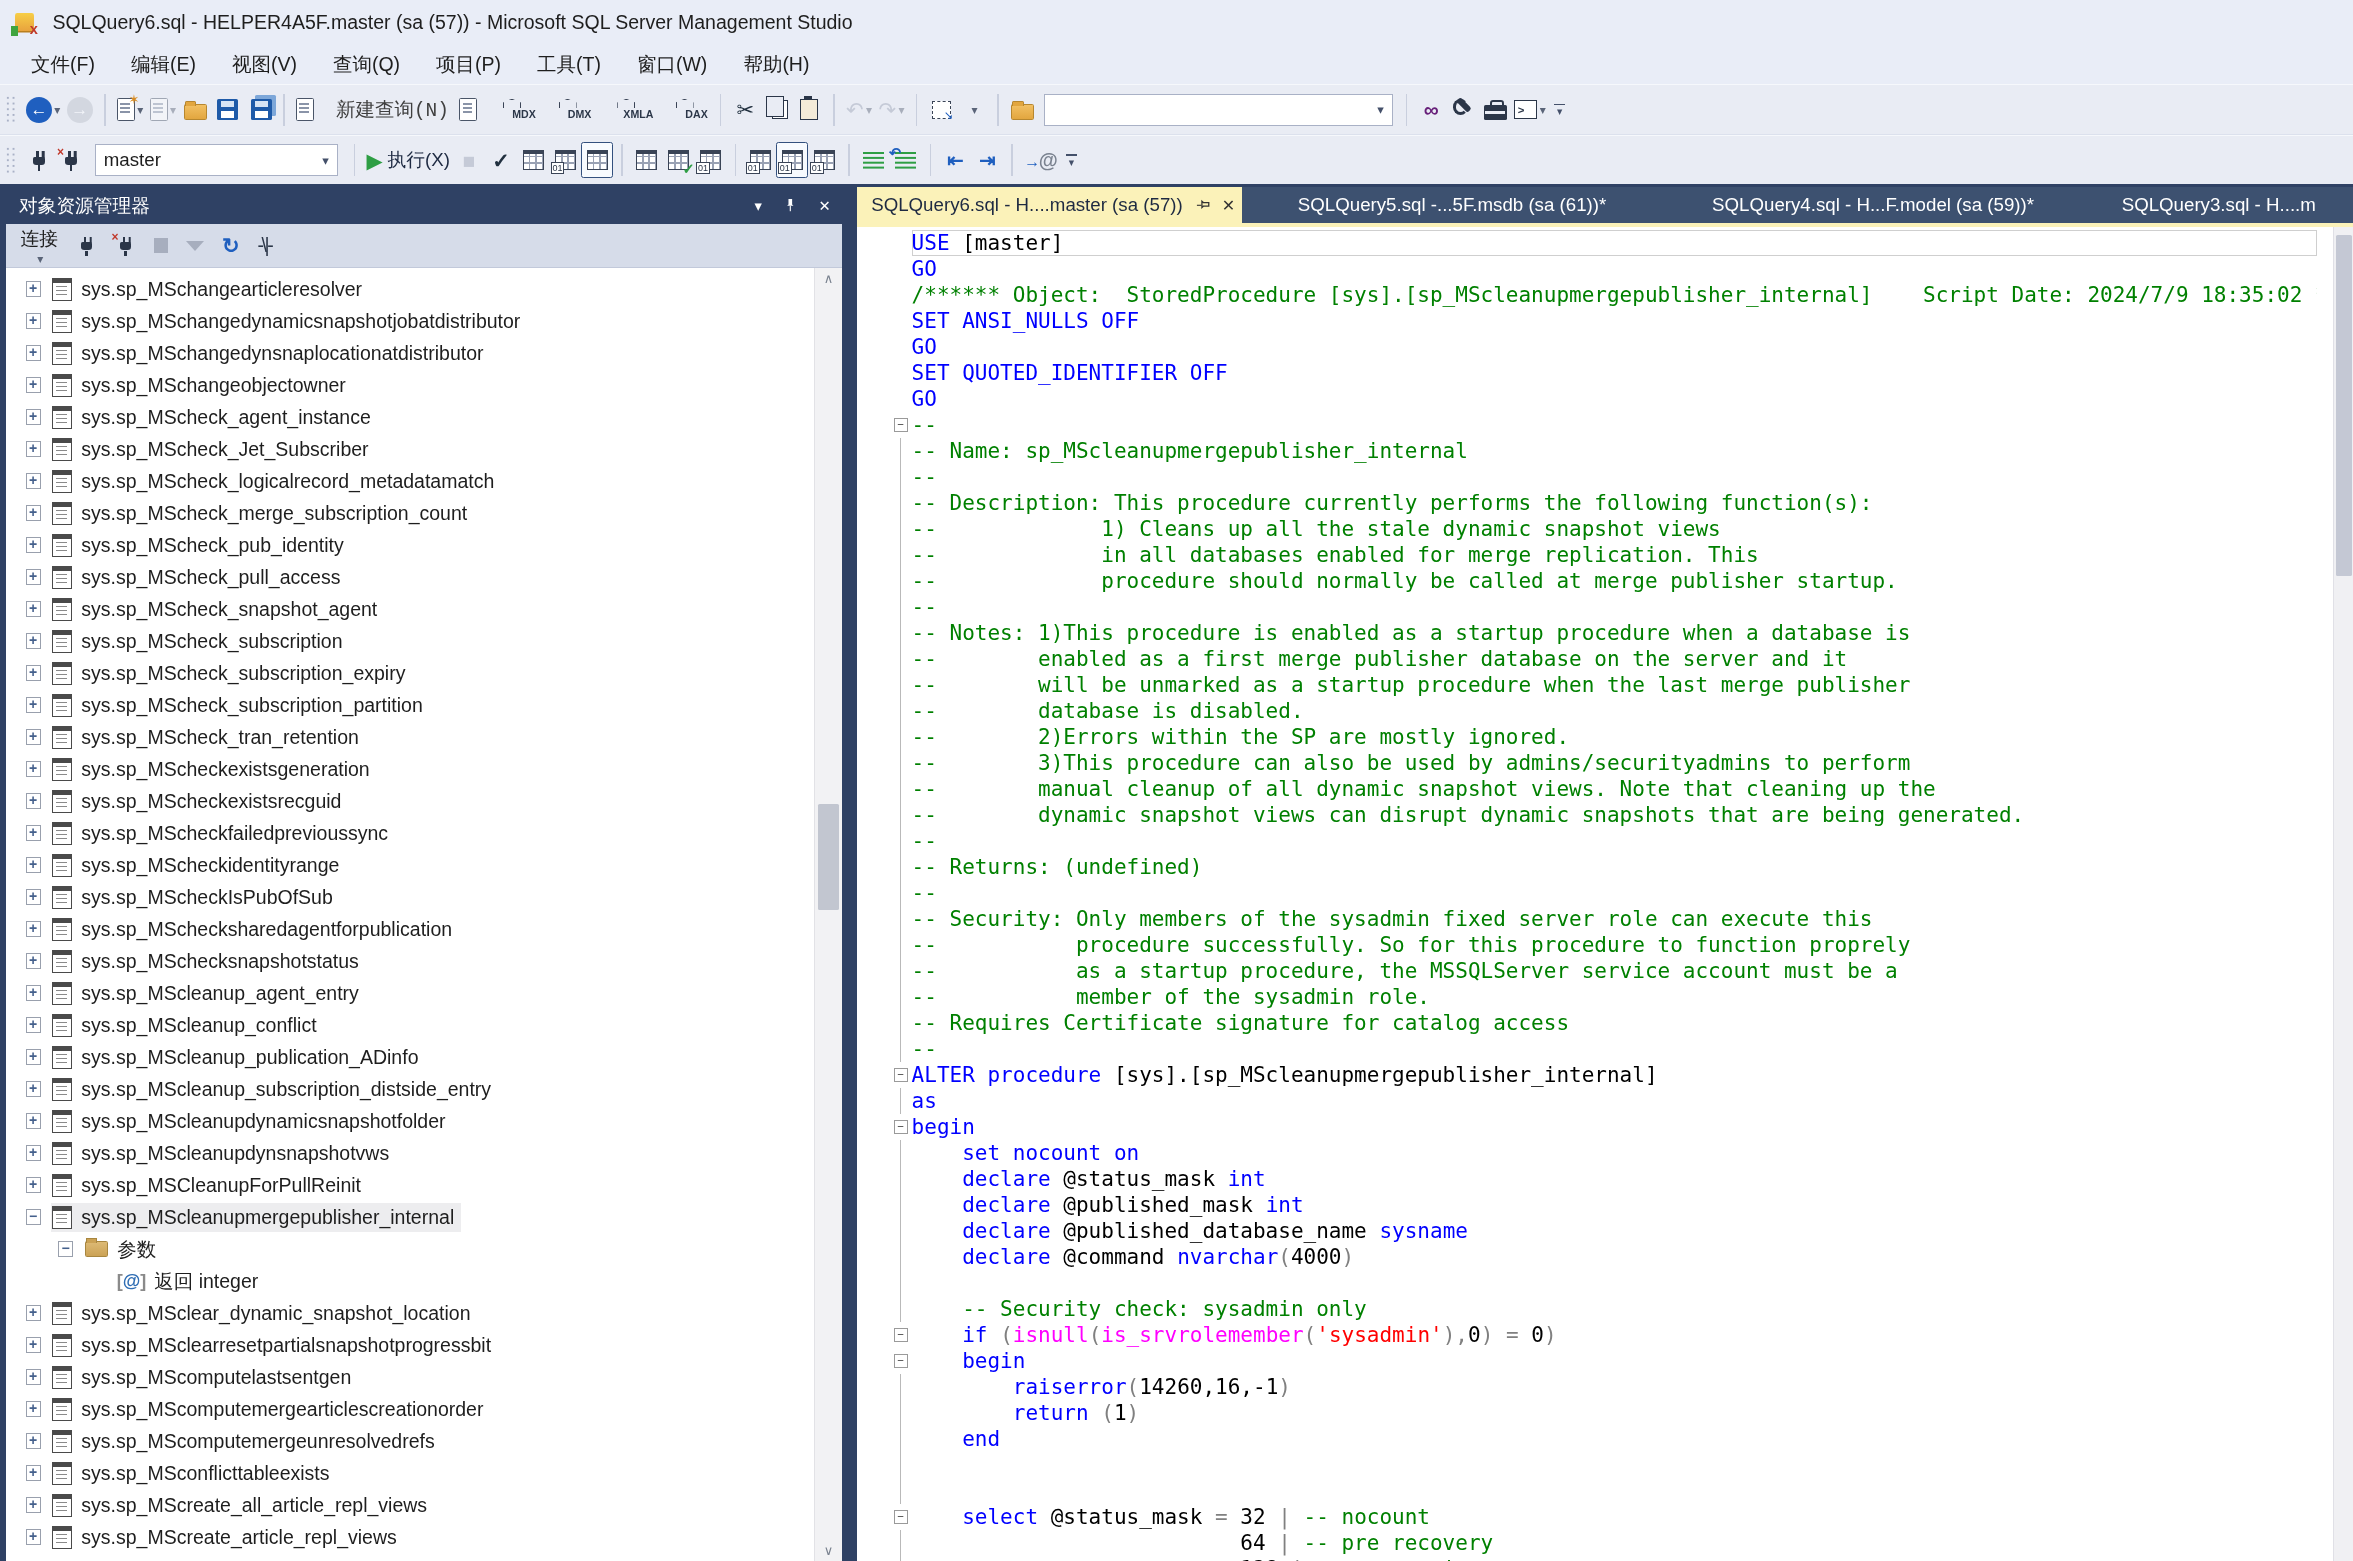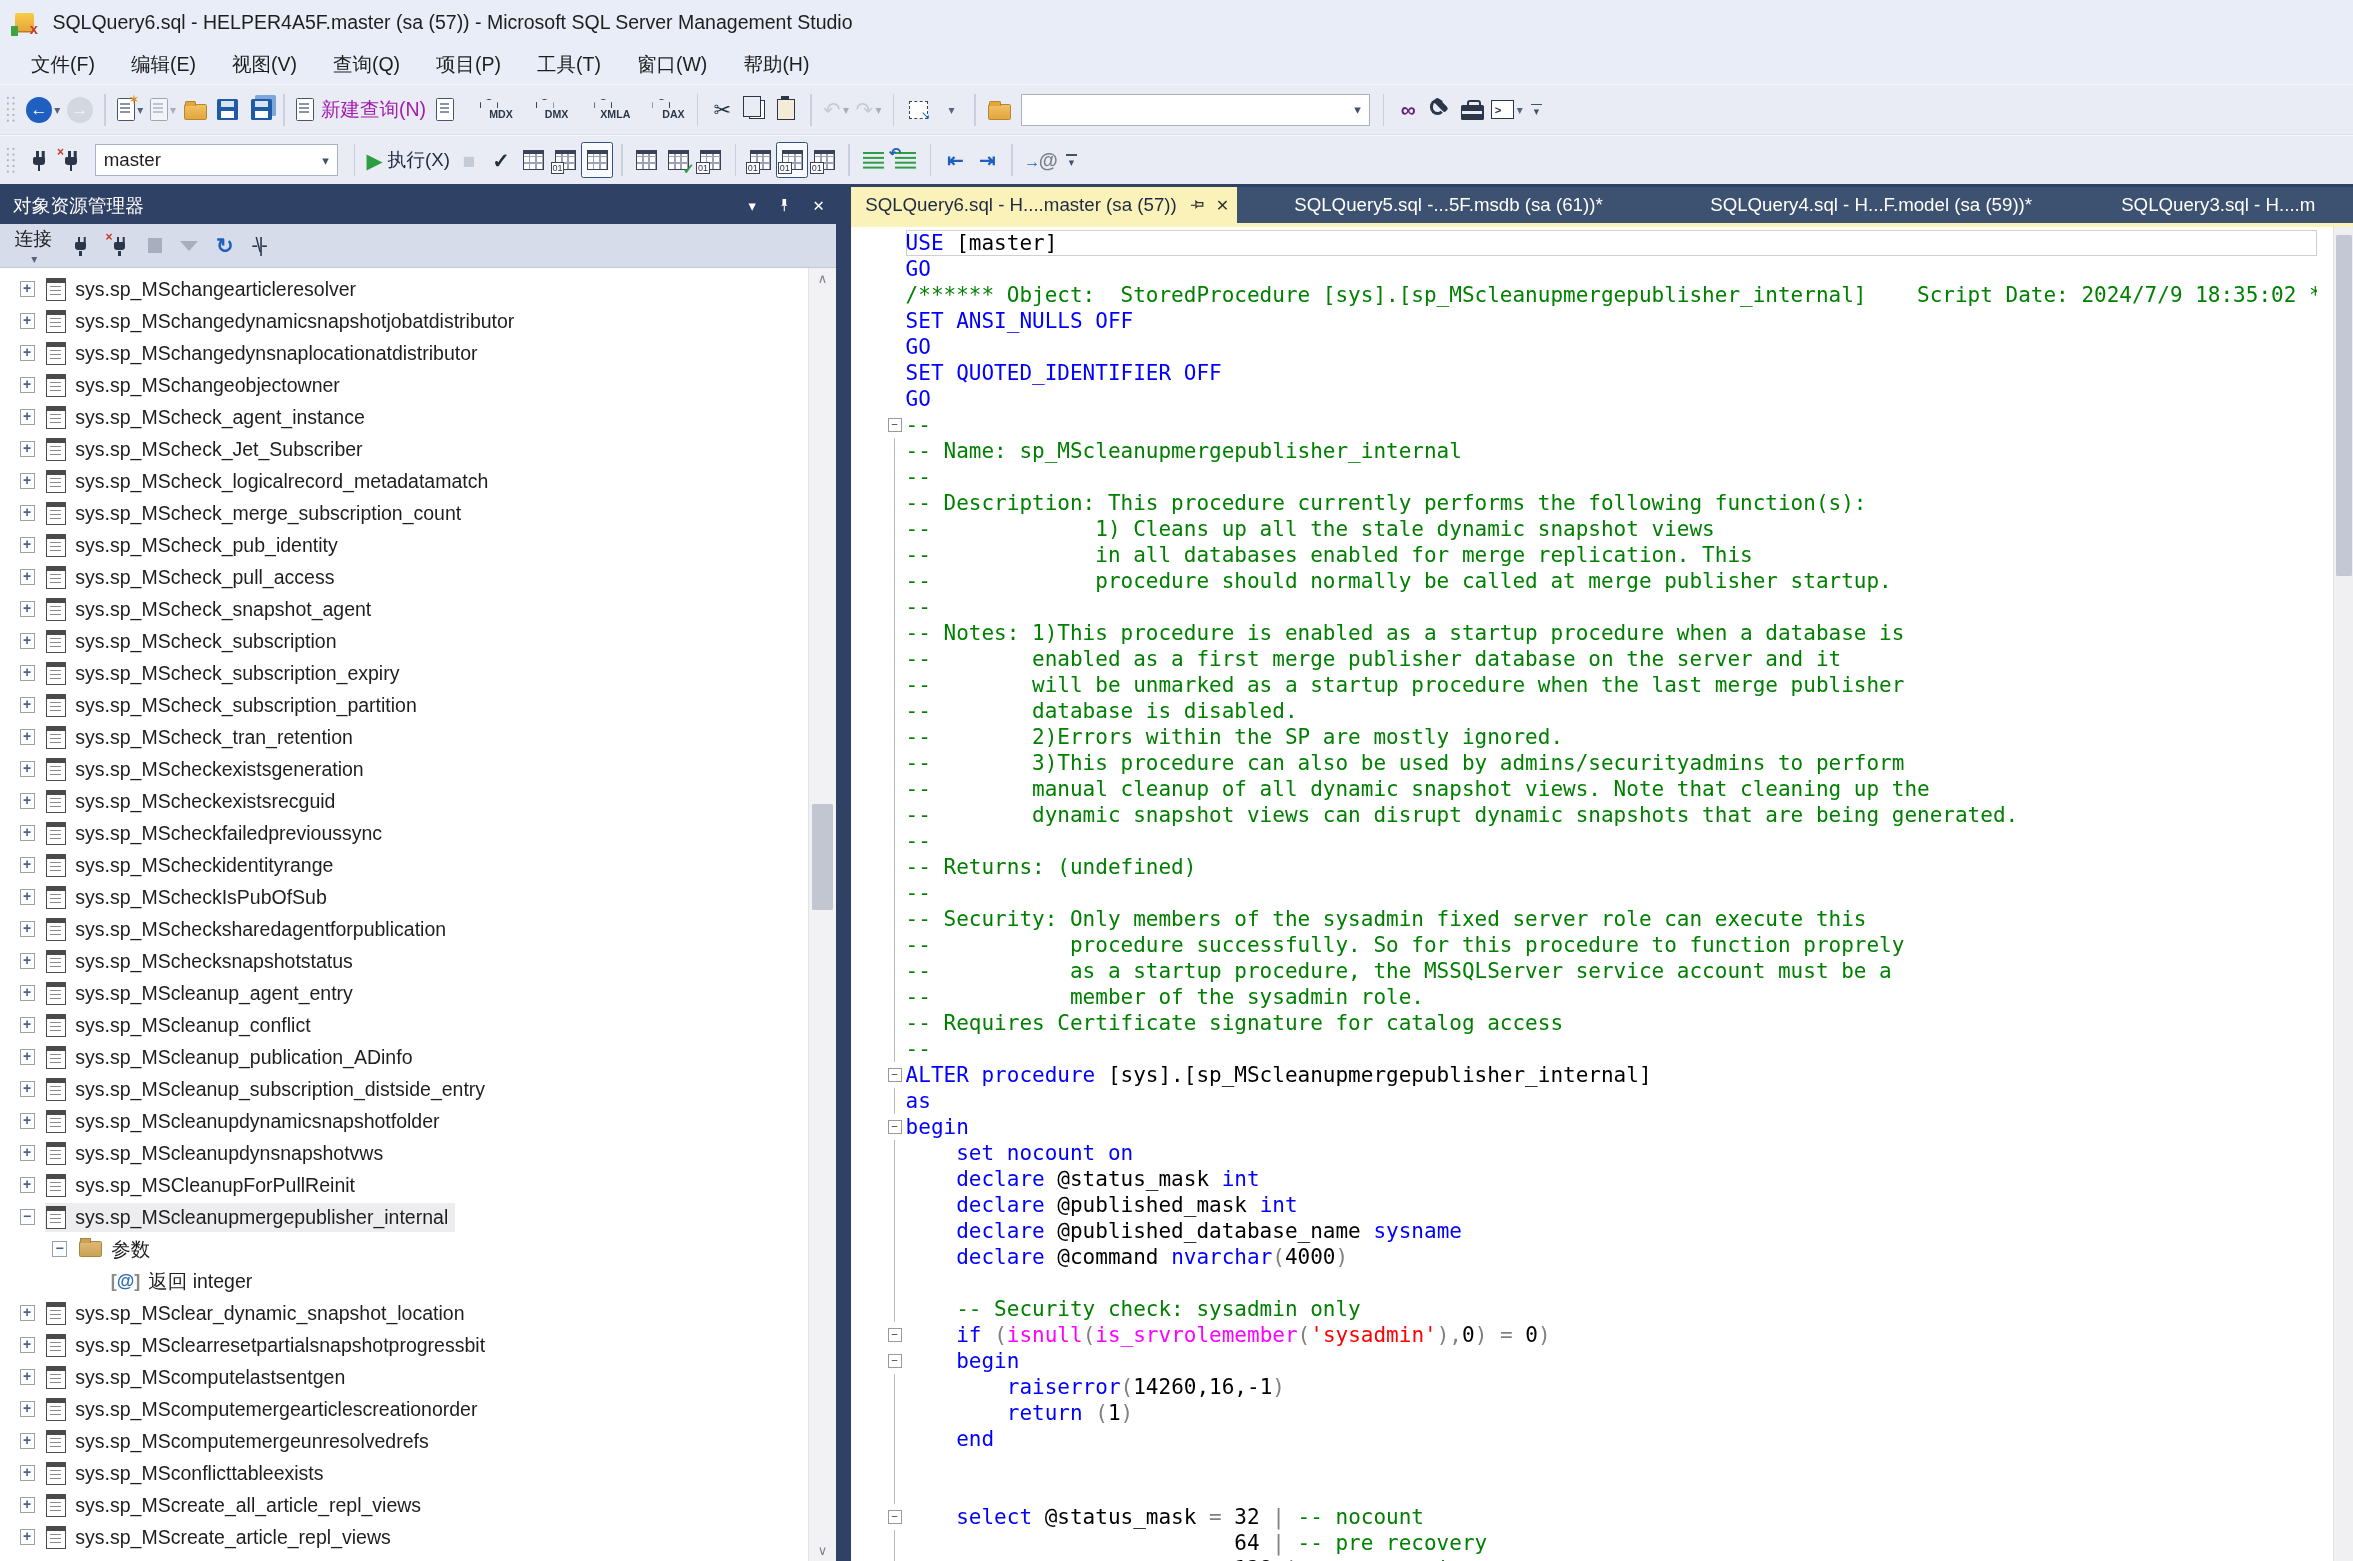--- a/index.html
+++ b/index.html
@@ -78,21 +78,21 @@
       box-shadow:0 0 0 #000, 0 4.9px 0 #2E9E44, 0 9.7px 0 #2E9E44, 0 14.6px 0 #2E9E44; background:#2E9E44; }
   .lines-ic.un::after { content:"↶"; position:absolute; left:-6.5px; top:-6.5px; color:#1F5FBF; font-size:14.6px; font-weight:bold; }
   .indent-ic { font-size:19.5px; font-weight:bold; color:#1F5FBF; }
   .at-ic { font-size:19.5px; color:#7A828F; font-weight:bold; }
   .at-ic::before { content:"→"; color:#1F5FBF; font-size:16px; margin-right:-1.6px; }
 
   
   .main { display:flex; height:1377px; background:#2F4164; padding-top:3.2px; }
 
   
-  .oe { width:836px; display:flex; flex-direction:column; background:#fff; margin-left:0; }
+  .oe { width:836px; display:flex; flex-direction:column; background:#fff; margin-left:6px; }
   .oe-header { height:37px; background:#2F4164; color:#fff; display:flex; align-items:center; padding:0 11.4px 0 13px; }
   .oe-title { font-size:18.7px; flex:1; }
   .oe-hicons { display:flex; align-items:center; gap:21px; }
   .oe-hicon { color:#fff; font-size:14.6px; }
   .pin-svg { width:14.6px; height:14.6px; display:block; }
   .oe-toolbar { height:44px; background:#D6DCE9; display:flex; align-items:center; padding-left:8px; border-bottom:0.8px solid #C2C9DA; }
   .oe-tb-item { display:flex; align-items:center; padding:3.2px 6.5px; border-radius:1.6px; margin-right:4.9px;flex-direction:column; }
   .oe-connect { font-size:18.7px; color:#1e1e1e; }
   .filter-ic { width:0; height:0; border-left:9px solid transparent; border-right:9px solid transparent; border-top:10.6px solid #A7AEBE; position:relative; }
   .stop-sq { width:14.6px; height:14.6px; background:#A7AEBE; }
@@ -134,21 +134,21 @@
   .gut { width:55px; flex:none; position:relative; height:100%; }
   .gut .guide { position:absolute; left:43px; top:0; bottom:0; width:0.8px; background:#B9B9B9; }
   .gut .fbox { position:absolute; left:37px; top:5.7px; width:14px; height:14px; border:0.8px solid #9A9A9A; background:#fff; color:#3A3A3A; font-size:11.4px; line-height:11.4px; text-align:center; }
   .ctxt { font-family:"DejaVu Sans Mono", monospace; font-size:21px; white-space:pre; line-height:26px; }
   .cline.caret-line::after { content:""; position:absolute; left:55px; right:0; top:0; bottom:0; border:0.8px solid #CFCFCF; pointer-events:none; }
   .tk-k { color:#0000FF; } .tk-c { color:#008000; } .tk-s { color:#FF0000; }
   .tk-f { color:#FF00FF; } .tk-o { color:#808080; } .tk-p { color:#000000; }
   .ed-scroll { width:21px; background:#F0F0F3; border-left:0.8px solid #E0E0E6; position:relative; }
   .ed-scroll .thumb { position:absolute; left:2.4px; width:16px; background:#C4C8D4; border-radius:1.6px; }
   .exec-lbl { font-size:18.7px; color:#1E2A42; margin-left:4.9px; }
-  .nq-lbl { font-size:19.5px; color:#a21caf; margin-left:7px; }
+  .nq-lbl { font-size:19.5px; color:#404040; margin-left:22px;font-family:Liberation Mono, monospace; }
 </style>
 </head>
 <body>
 
 <div class="titlebar">
   <div class="app-icon">
     <div class="box"></div>
       <div class="gr"></div>
       <div class="rx">x</div>
   </div>

